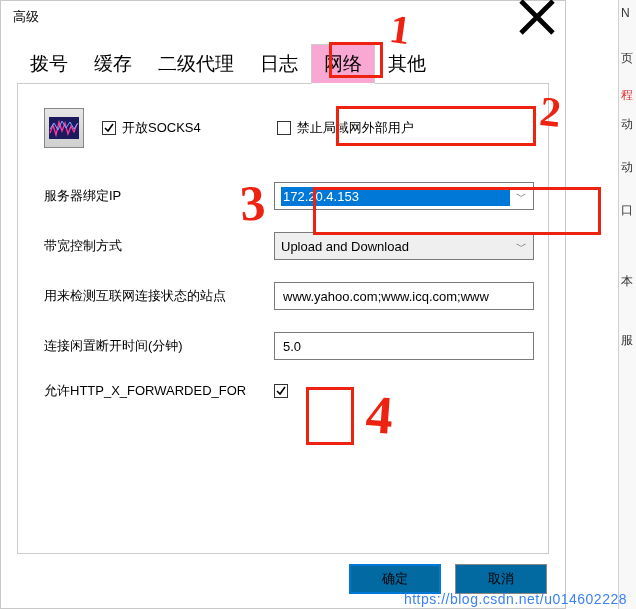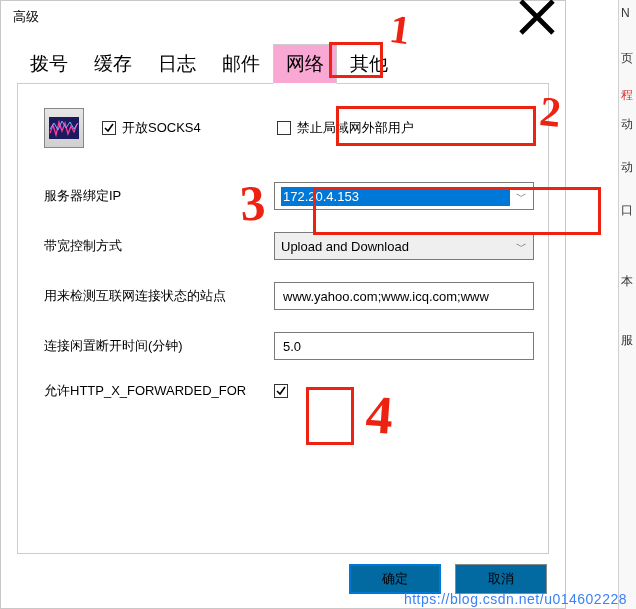--- a/index.html
+++ b/index.html
@@ -61,22 +61,22 @@
       <svg viewBox="0 0 10 10">
           <path d="M1 1 L9 9 M9 1 L1 9" stroke="#000" stroke-width="1.2"></path>
         </svg>
     </div>
   </div>
 
   <div class="tabarea">
     <div class="tabs" id="tabs">
         <div class="tab">拨号</div>
         <div class="tab">缓存</div>
+        <div class="tab">二级代理</div>
         <div class="tab">日志</div>
-        <div class="tab">邮件</div>
         <div class="tab active">网络</div>
         <div class="tab">其他</div>
       </div>
 
     <div class="panel">
 
       <div class="row1">
         <div class="icon-box">
           <svg viewBox="0 0 30 22">
             <rect x="0" y="0" width="30" height="22" fill="#1a1a5c"></rect>

